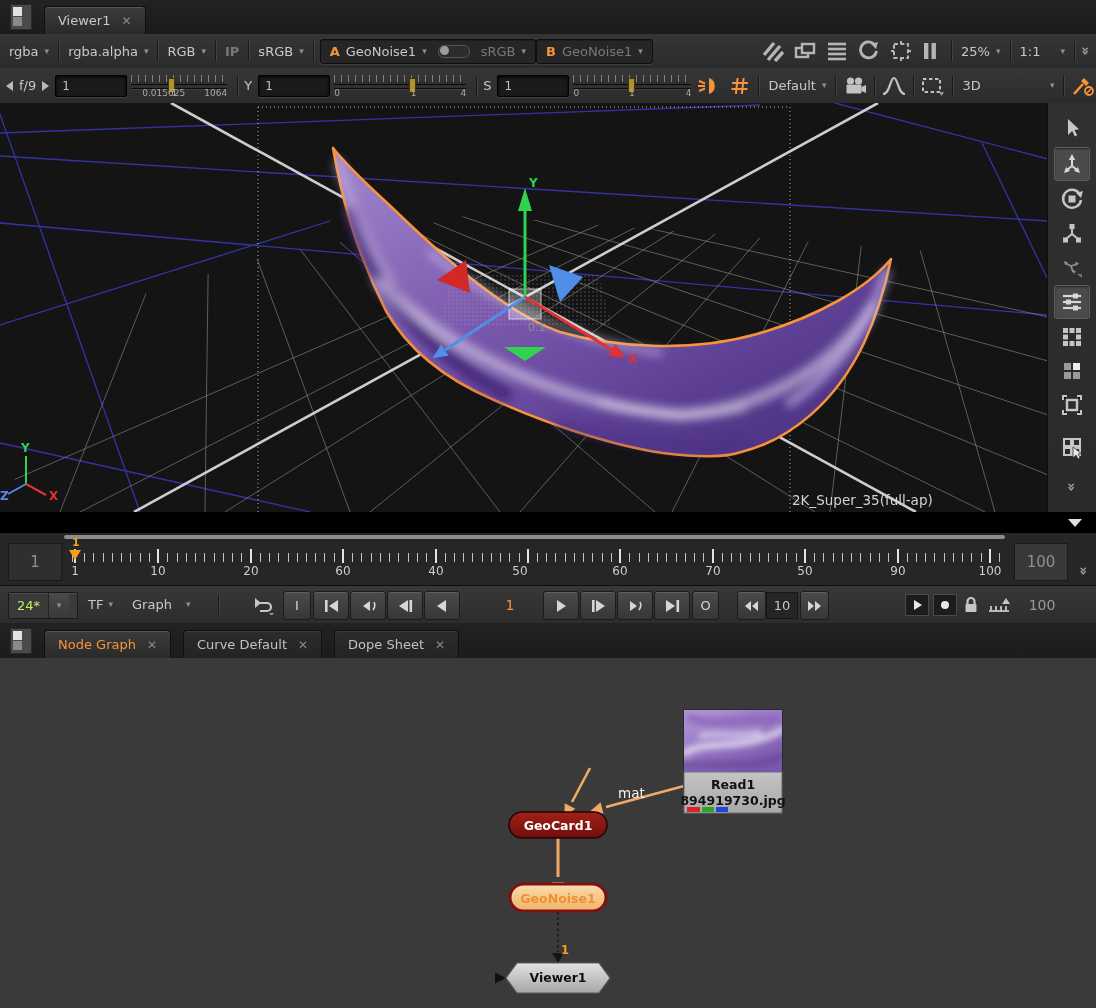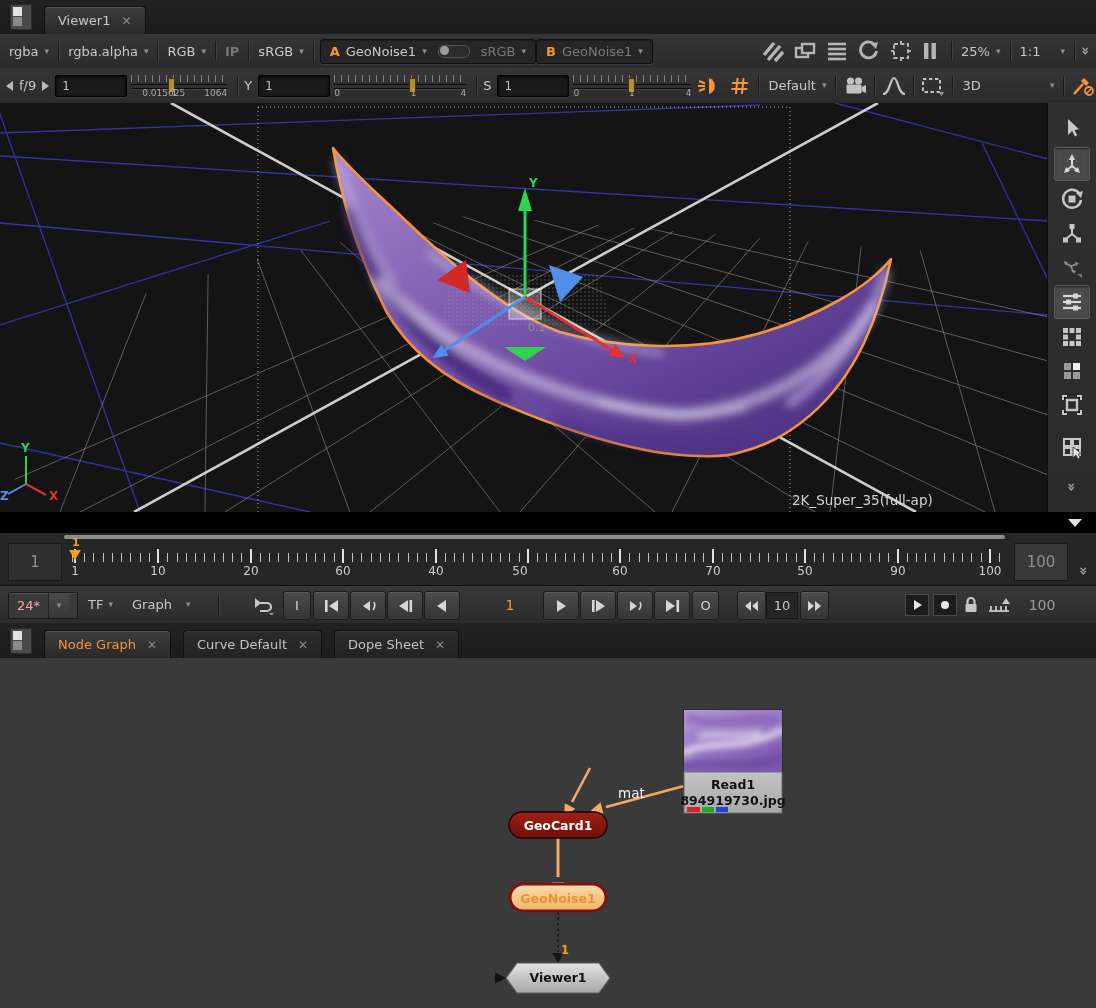--- a/index.html
+++ b/index.html
@@ -73,21 +73,21 @@
   .ph-label{position:absolute;left:10px;top:3px;color:#f79d1e;font-size:11px;font-weight:bold;}
   .tl-chev{position:absolute;right:8px;top:30px;}
   .transport{top:585px;left:0;right:0;height:38px;background:linear-gradient(#383838,#2c2c2c);
        border-top:1px solid #0f0f0f;}
   .tbtn{position:absolute;top:5px;height:27px;background:linear-gradient(#4b4b4b,#363636);
        border:1px solid #1b1b1b;border-radius:3px;box-shadow:inset 0 1px 0 #5f5f5f;
        display:flex;align-items:center;justify-content:center;color:#d6d6d6;}
   .flat{position:absolute;top:5px;height:27px;display:flex;align-items:center;justify-content:center;}
   .combo{position:absolute;top:6px;height:25px;background:#3a3a3a;border:1px solid #191919;border-radius:2px;
        box-shadow:inset 0 1px 0 #4e4e4e;display:flex;align-items:stretch;}
-  .combo .val{display:flex;align-items:center;padding:12px 8px;color:#fca5a5;}
+  .combo .val{display:flex;align-items:center;padding:12px 8px;color:#bef264;}
   .combo .cbt{width:20px;background:linear-gradient(#4a4a4a,#383838);border-left:1px solid #222;
        display:flex;align-items:center;justify-content:center;}
   .darksq{position:absolute;top:8px;width:22px;height:20px;background:#1c1c1c;border:1px solid #4a4a4a;
        display:flex;align-items:center;justify-content:center;}
   
   .ngbar{top:623px;left:0;right:0;height:35px;background:linear-gradient(#222,#1c1c1c);border-bottom:1px solid #0c0c0c;
        display:flex;align-items:flex-end;}
   .nodegraph{top:658px;left:0;width:1096px;height:350px;background:#3a3a3a;}
   svg{display:block;}
   text{font-family:"DejaVu Sans","Liberation Sans",sans-serif;}

